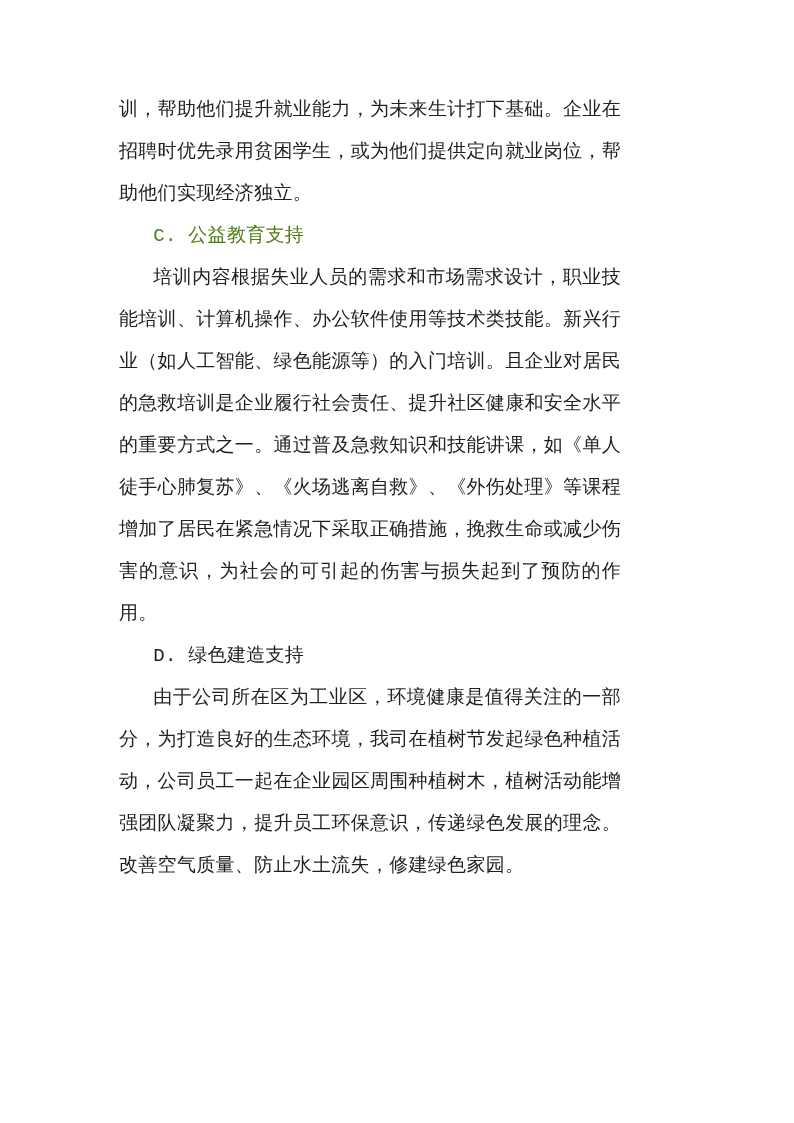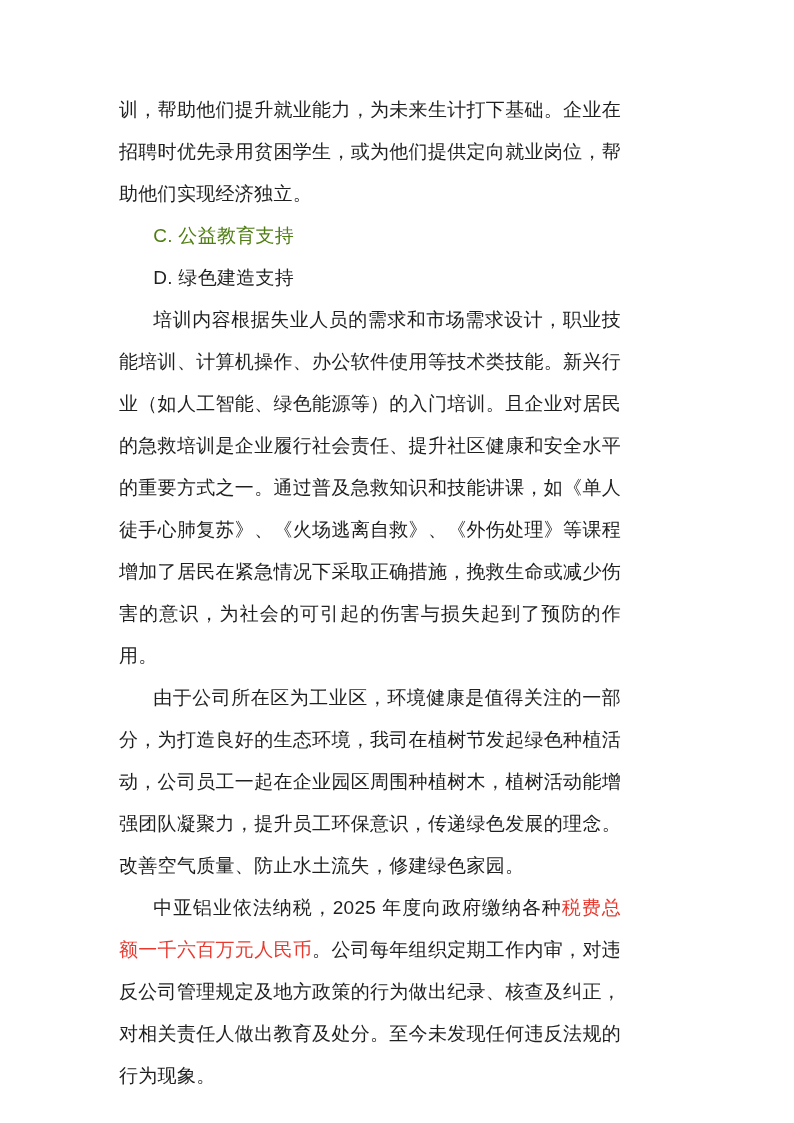--- a/index.html
+++ b/index.html
@@ -8,21 +8,21 @@
     background: #ffffff;
   }
   .page {
     position: relative;
     width: 720px;
     height: 1123px;
     background: #ffffff;
     box-sizing: border-box;
     padding: 89px 99px 0 119px;
     overflow: hidden;
-    font-family: Liberation Sans, sans-serif;
+    font-family: Liberation Mono, monospace;
   }
   .doc-body {
     width: 100%;
   }
   .para {
     margin: 0;
     padding: 0;
     font-size: 19px;
     line-height: 42px;
     color: #1f1f1f;
@@ -40,18 +40,17 @@
     
   }
 </style>
 </head>
 <body>
 
 <div class="page" style="background: rgb(255, 255, 255);">
   <div class="doc-body">
       <p class="para no-indent" style="color: rgb(31, 31, 31);"><span>训，帮助他们提升就业能力，为未来生计打下基础。企业在招聘时优先录用贫困学生，或为他们提供定向就业岗位，帮助他们实现经济独立。</span></p>
       <p class="para indent" style="color: #4d7c0f;"><span>C. 公益教育支持</span></p>
+      <p class="para indent" style="color: rgb(31, 31, 31);"><span>培训内容根据失业人员的需求和市场需求设计，职业技能培训、计算机操作、办公软件使用等技术类技能。新兴行业（如人工智能、绿色能源等）的入门培训。且企业对居民的急救培训是企业履行社会责任、提升社区健康和安全水平的重要方式之一。通过普及急救知识和技能讲课，如《单人徒手心肺复苏》、《火场逃离自救》、《外伤处理》等课程增加了居民在紧急情况下采取正确措施，挽救生命或减少伤害的意识，为社会的可引起的伤害与损失起到了预防的作用。</span></p>
       <p class="para indent" style="color: rgb(31, 31, 31);"><span>D. 绿色建造支持</span></p>
-      <p class="para indent" style="color: rgb(31, 31, 31);"><span>培训内容根据失业人员的需求和市场需求设计，职业技能培训、计算机操作、办公软件使用等技术类技能。新兴行业（如人工智能、绿色能源等）的入门培训。且企业对居民的急救培训是企业履行社会责任、提升社区健康和安全水平的重要方式之一。通过普及急救知识和技能讲课，如《单人徒手心肺复苏》、《火场逃离自救》、《外伤处理》等课程增加了居民在紧急情况下采取正确措施，挽救生命或减少伤害的意识，为社会的可引起的伤害与损失起到了预防的作用。</span></p>
       <p class="para indent" style="color: rgb(31, 31, 31);"><span>由于公司所在区为工业区，环境健康是值得关注的一部分，为打造良好的生态环境，我司在植树节发起绿色种植活动，公司员工一起在企业园区周围种植树木，植树活动能增强团队凝聚力，提升员工环保意识，传递绿色发展的理念。改善空气质量、防止水土流失，修建绿色家园。</span></p>
-      <p class="para indent" style="color: rgb(31, 31, 31);"><span>中亚铝业依法纳税，2025 年度向政府缴纳各种</span><span class="hl" style="color: rgb(232, 57, 47);">税费总额一千六百万元人民币</span><span>。公司每年组织定期工作内审，对违反公司管理规定及地方政策的行为做出纪录、核查及纠正，对相关责任人做出教育及处分。至今未发现任何违反法规的行为现象。</span></p>
     </div>
 </div>
 
 </body></html>

